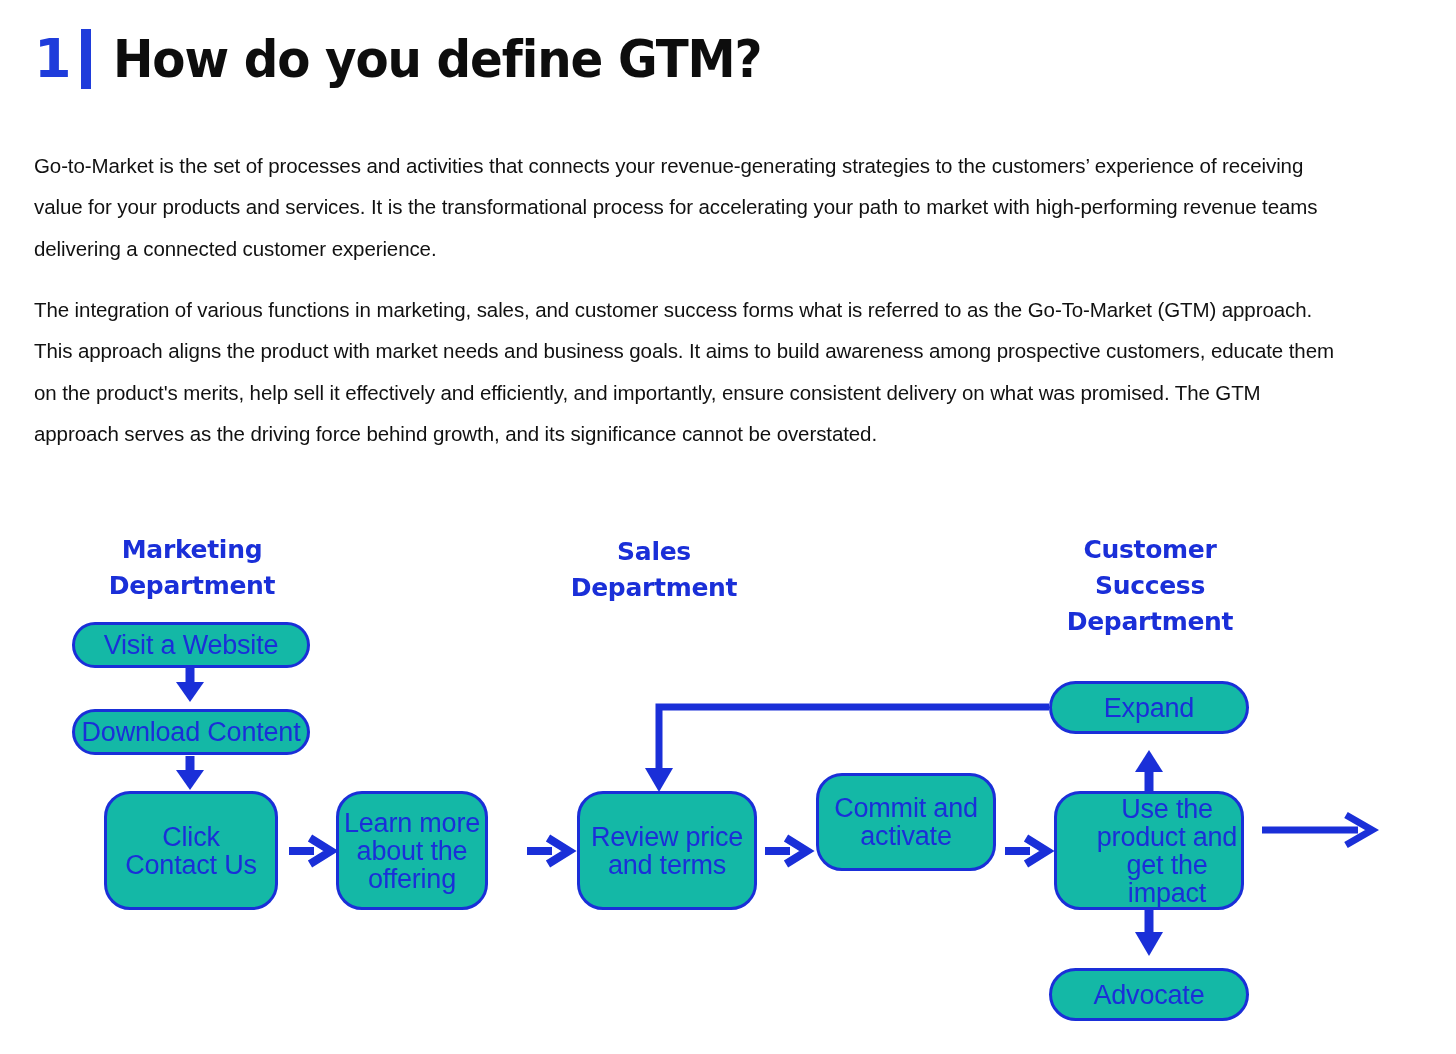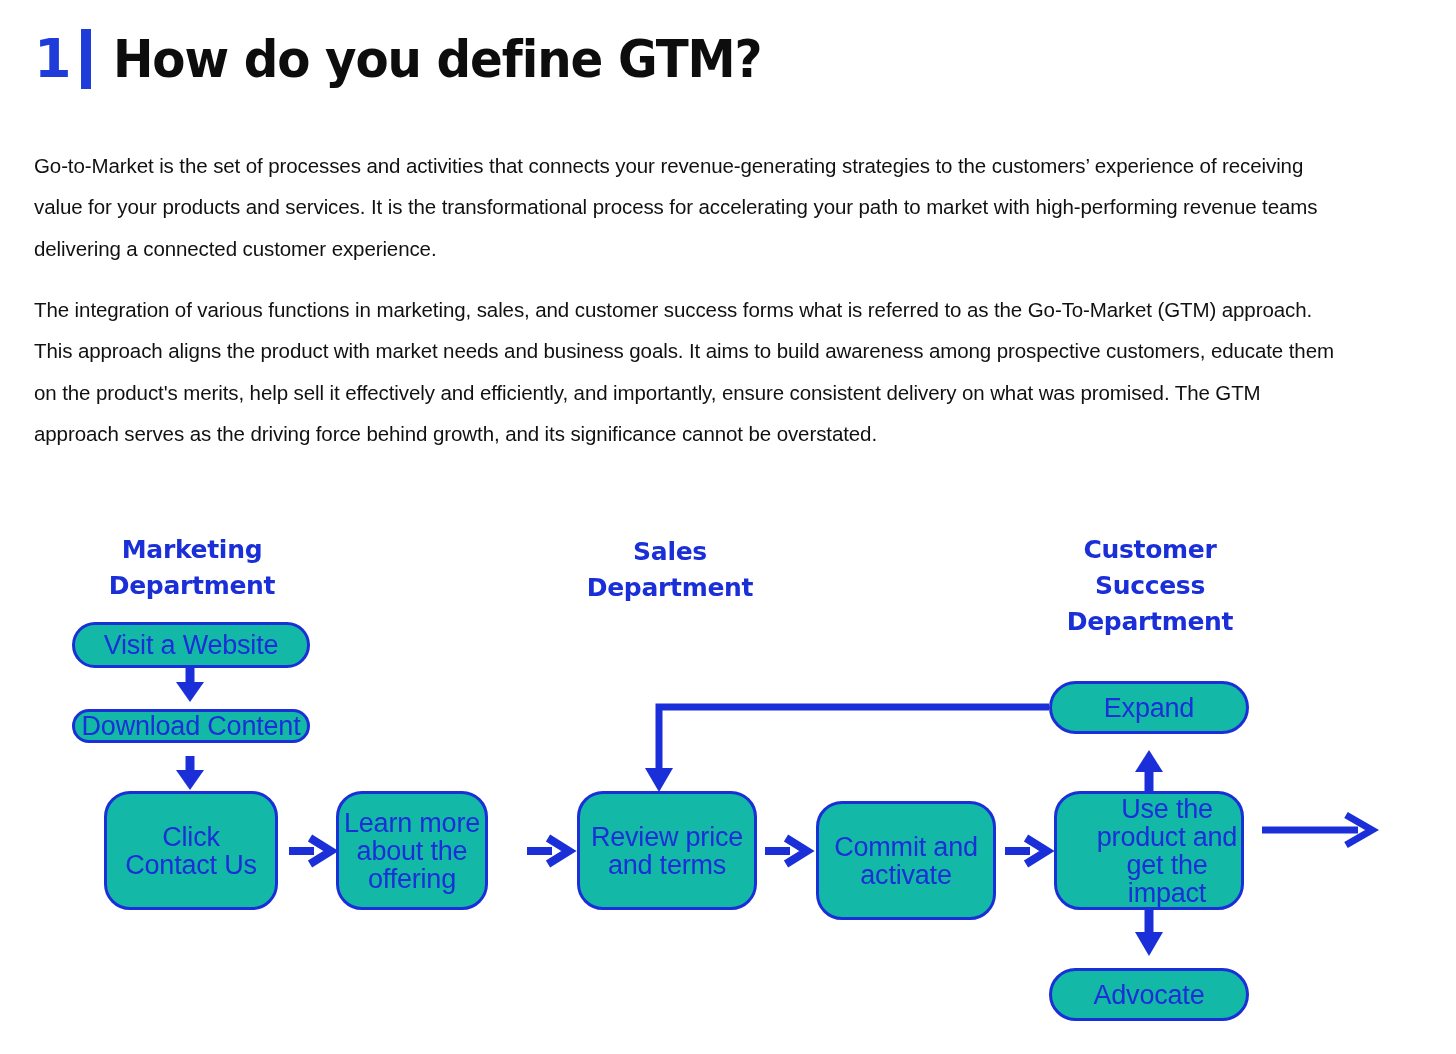--- a/index.html
+++ b/index.html
@@ -80,21 +80,21 @@
     position: absolute;
     font-family: "DejaVu Sans", sans-serif;
     font-weight: bold;
     font-size: 25px;
     line-height: 36px;
     color: #1a2fd8;
     text-align: center;
     letter-spacing: -0.3px;
   }
   #dept-marketing { left: 70px;  top: 32px;  width: 244px; }
-  #dept-sales     { left: 548px; top: 34px;  width: 244px; }
+  #dept-sales     { left: 532px; top: 34px;  width: 244px; }
   #dept-cs        { left: 1028px;top: 32px;  width: 244px; }
 
   .node {
     position: absolute;
     box-sizing: border-box;
     border: 3.5px solid #1a2fd8;
     background: #14b8a6;
     color: #1a2fd8;
     display: flex;
     align-items: center;
@@ -186,33 +186,33 @@
   <div class="dept-title" id="dept-marketing" style="white-space:pre-line;">Marketing
 Department</div>
   <div class="dept-title" id="dept-sales" style="white-space:pre-line;">Sales
 Department</div>
   <div class="dept-title" id="dept-cs" style="white-space:pre-line;">Customer
 Success
 Department</div>
 
   <div class="node pill" style="left:72px;  top:122px; width:238px; height:46px; white-space:pre-line;">Visit a Website</div>
 
-  <div class="node pill" style="left:72px;  top:209px; width:238px; height:34px; white-space:pre-line;">Download Content</div>
+  <div class="node pill" style="left:72px;  top:209px; width:238px; height:46px; white-space:pre-line;">Download Content</div>
 
   <div class="node rect" style="left:104px; top:291px; width:174px; height:119px; white-space:pre-line;">Click
 Contact Us</div>
 
   <div class="node rect" style="left:336px; top:291px; width:152px; height:119px; white-space:pre-line;">Learn more
 about the
 offering</div>
 
   <div class="node rect" style="left:577px; top:291px; width:180px; height:119px; white-space:pre-line;">Review price
 and terms</div>
 
-  <div class="node rect" style="left:816px; top:301px; width:180px; height:119px; white-space:pre-line;">Commit and
+  <div class="node rect" style="left:816px; top:273px; width:180px; height:98px; white-space:pre-line;">Commit and
 activate</div>
 
   <div class="node rect" style="left:1054px;top:291px; width:190px; height:119px; white-space:pre-line;padding-left:36px;">Use the
 product and
 get the impact</div>
 
   <div class="node pill" style="left:1049px;top:181px; width:200px; height:53px; white-space:pre-line;">Expand</div>
 
   <div class="node pill" style="left:1049px;top:468px; width:200px; height:53px; white-space:pre-line;">Advocate</div>
 

